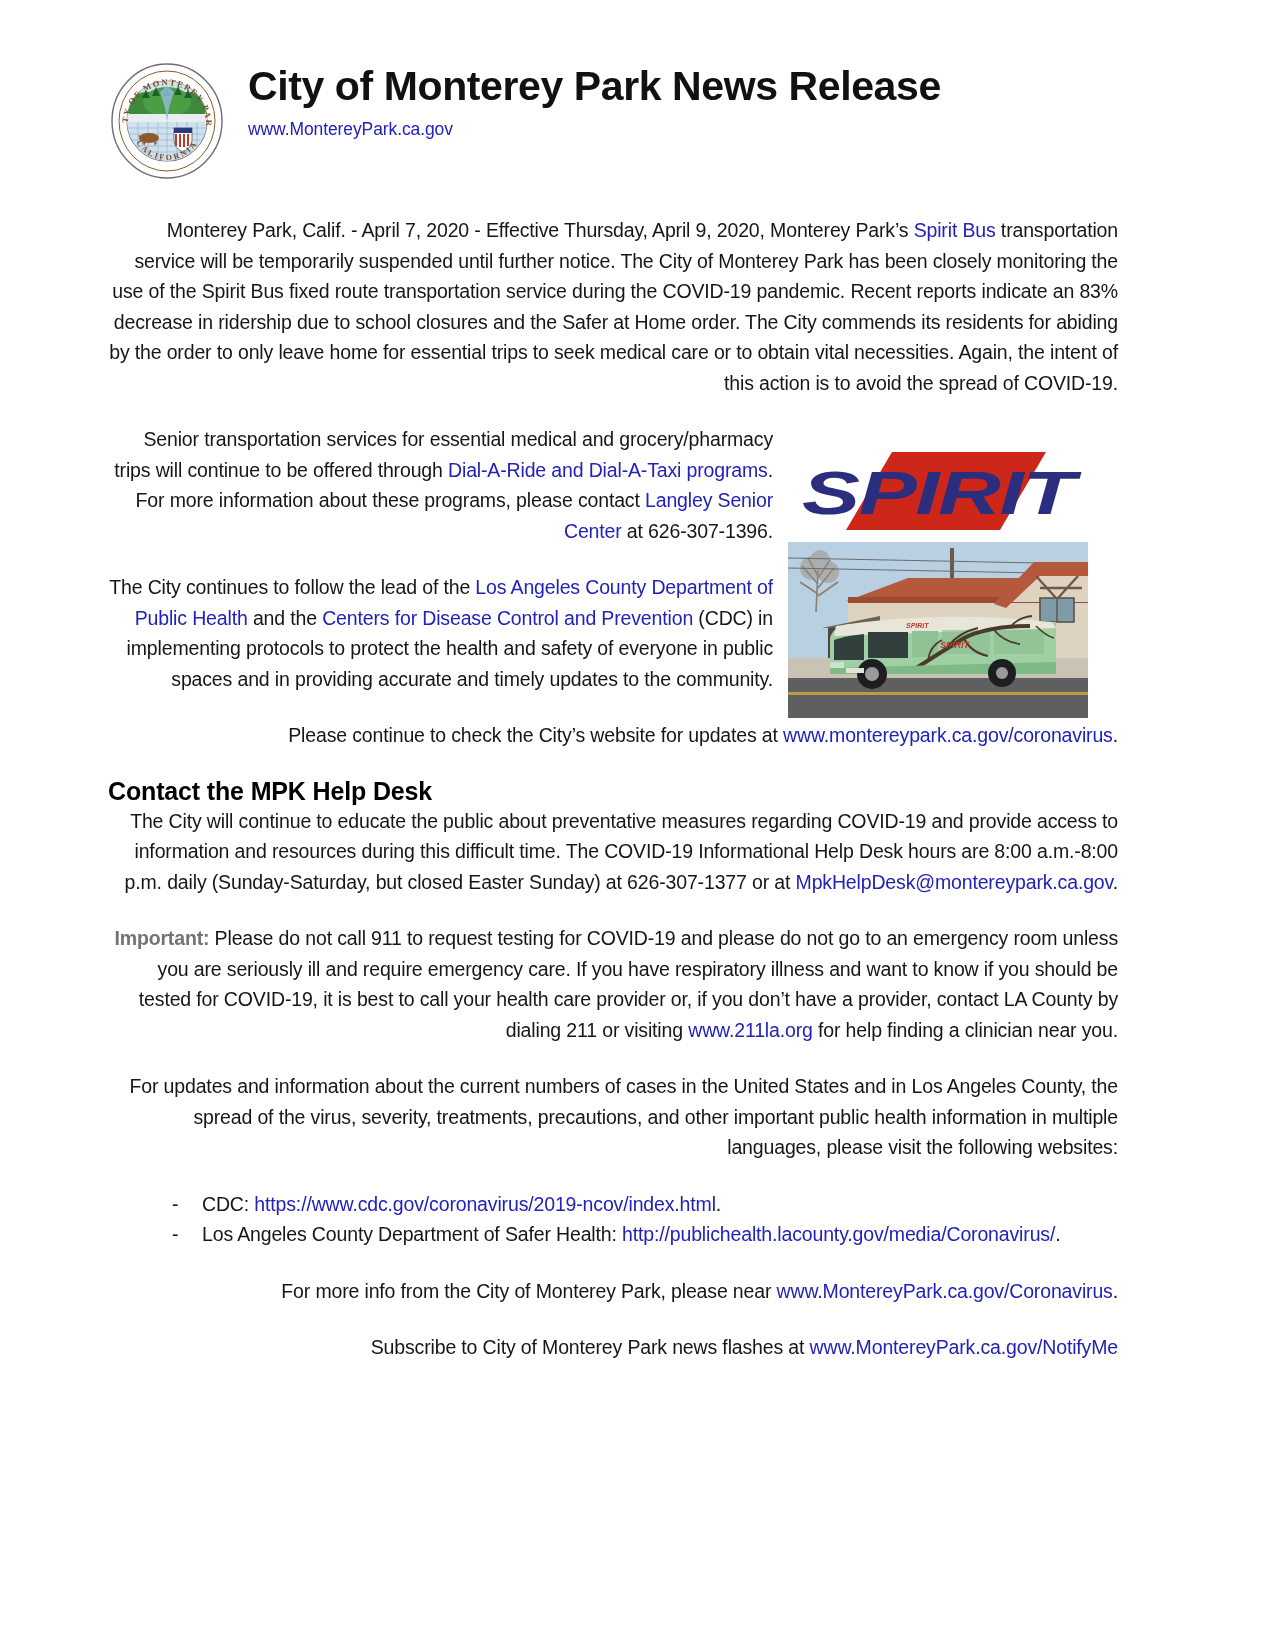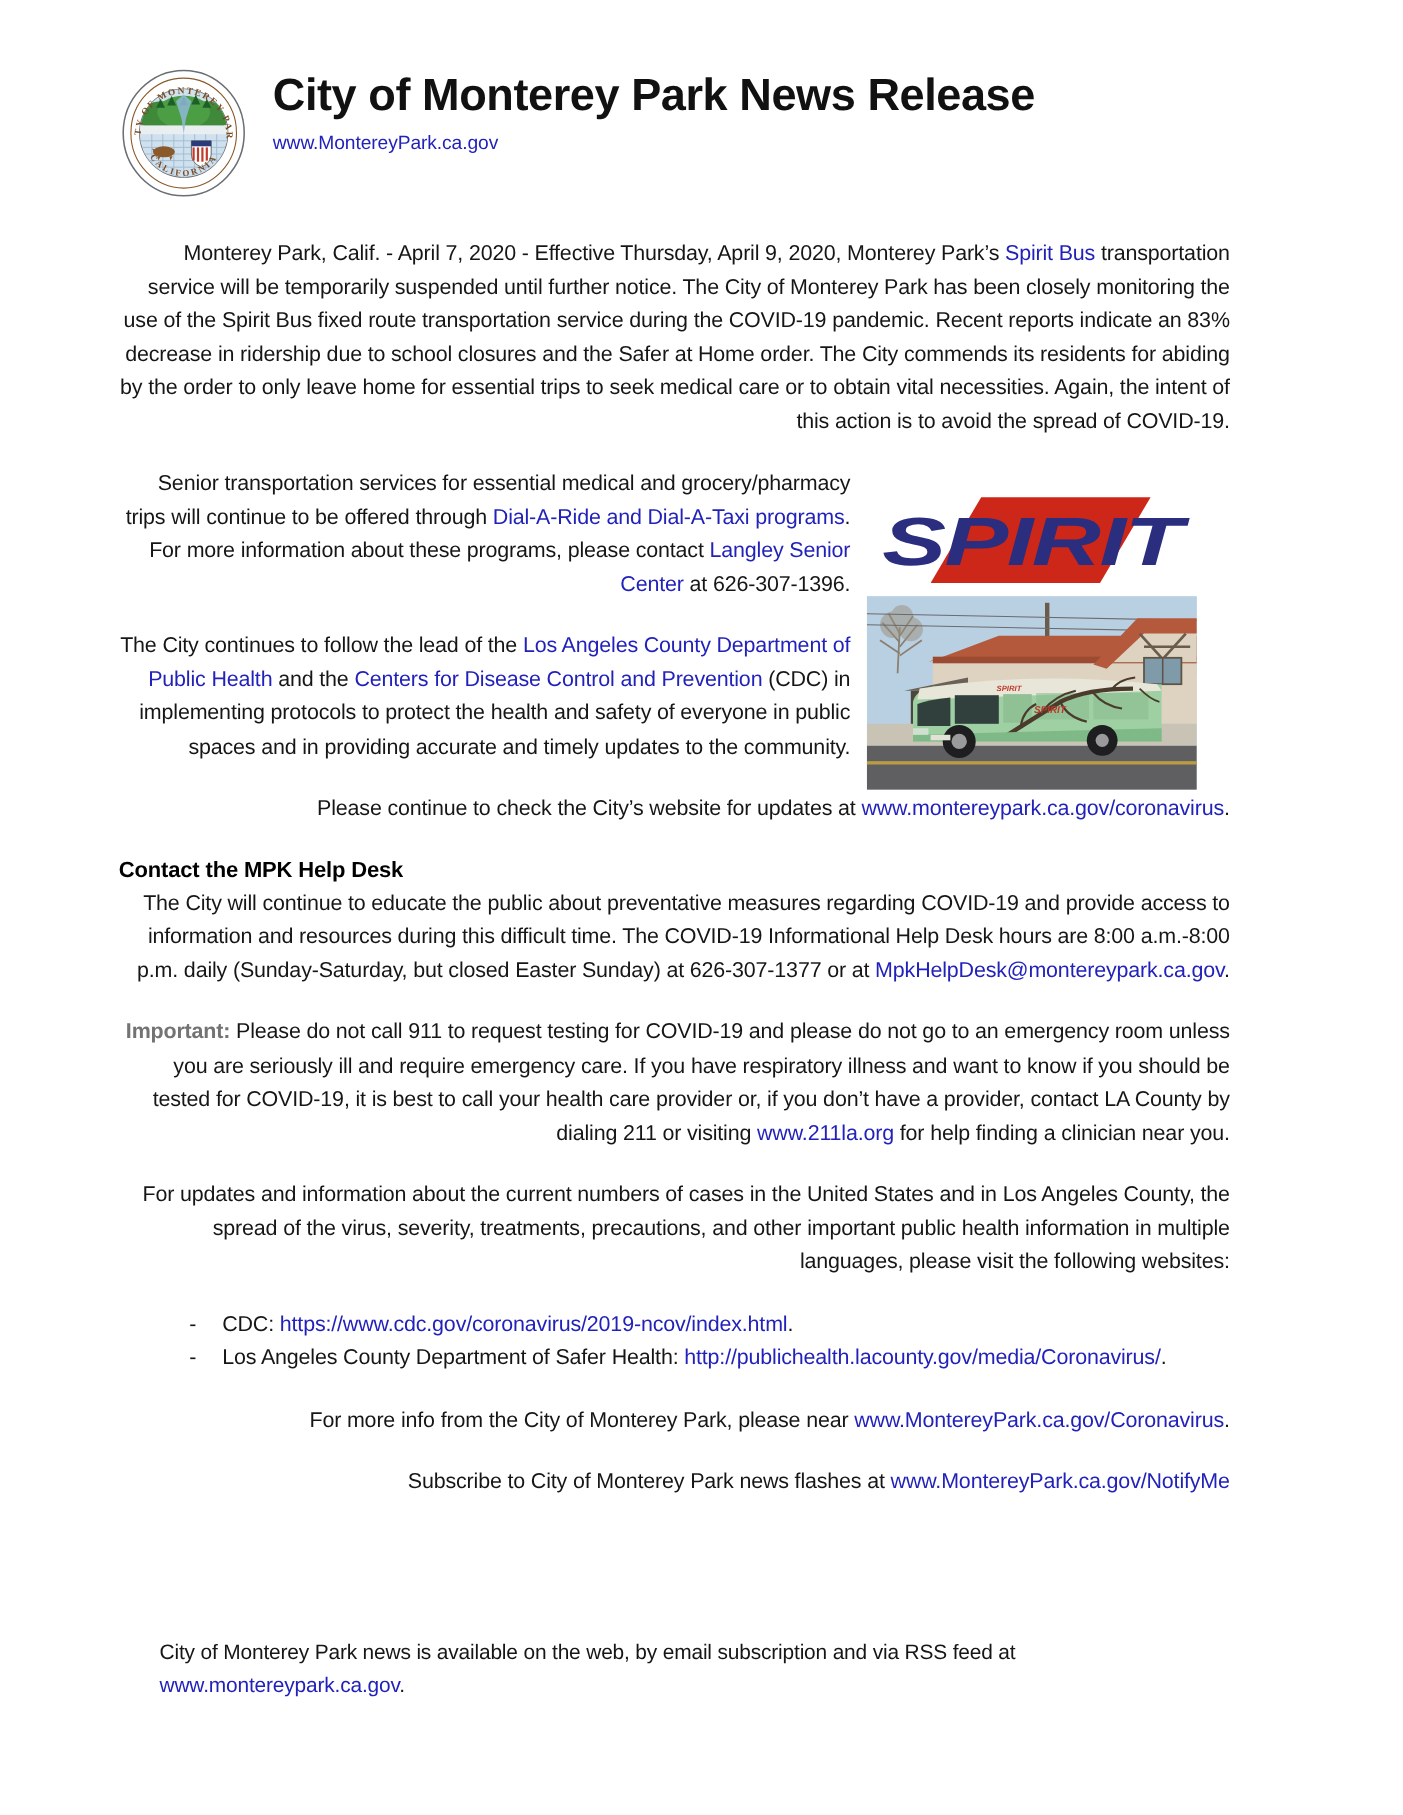--- a/index.html
+++ b/index.html
@@ -98,21 +98,21 @@
   }
   a, .link {
     color: #2222bb;
     text-decoration: none;
   }
   .bold {
     font-weight: bold;
     color: #737373;
   }
   .section-head {
-    font-size: 20px;
+    font-size: 25px;
     line-height: 29px;
     font-weight: bold;
     color: #000000;
     margin: 0;
     letter-spacing: -0.15px;
   }
 
   ul.linklist {
     list-style: none;
     margin: 0 0 26px 0;
@@ -363,18 +363,14 @@
     <ul class="linklist">
       <li><span class="dash">-</span><span>CDC: </span><span class="link">https://www.cdc.gov/coronavirus/2019-ncov/index.html</span><span>.</span></li>
       <li><span class="dash">-</span><span>Los Angeles County Department of Safer Health: </span><span class="link">http://publichealth.lacounty.gov/media/Coronavirus/</span><span>.</span></li>
     </ul>
 
     <p class="body"><span>For more info from the City of Monterey Park, please near </span><span class="link">www.MontereyPark.ca.gov/Coronavirus</span><span>.</span></p>
 
     <p class="body"><span>Subscribe to City of Monterey Park news flashes at </span><span class="link">www.MontereyPark.ca.gov/NotifyMe</span></p>
   </div>
 
-  <div class="footer">
-    <span>City of Monterey Park news is available on the web, by email subscription and via RSS feed at </span><br>
-    <span class="link">www.montereypark.ca.gov</span><span>.</span>
-  </div>
 
 </div>
 
 </body></html>

